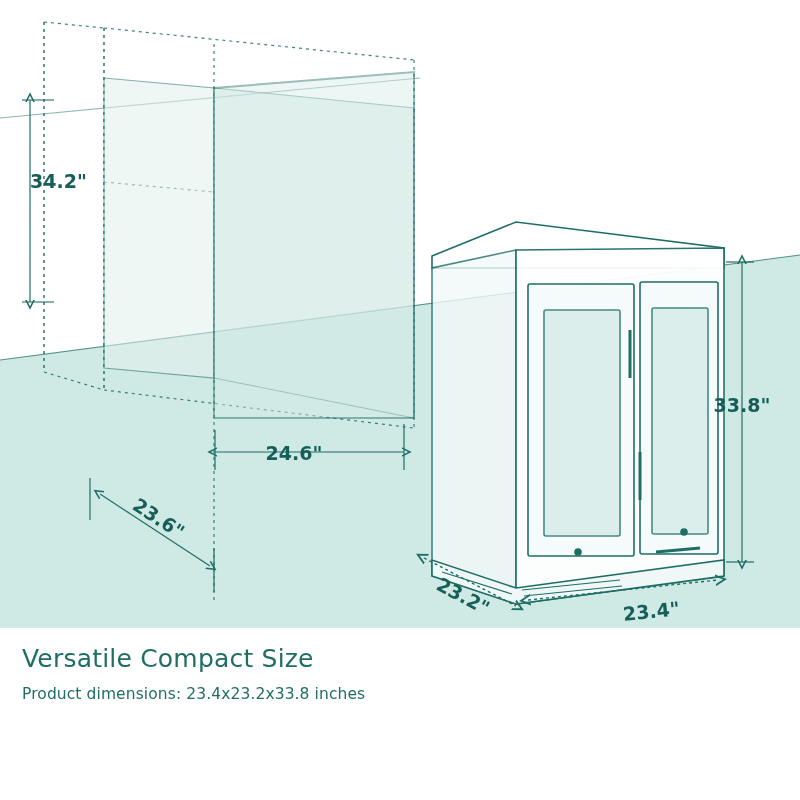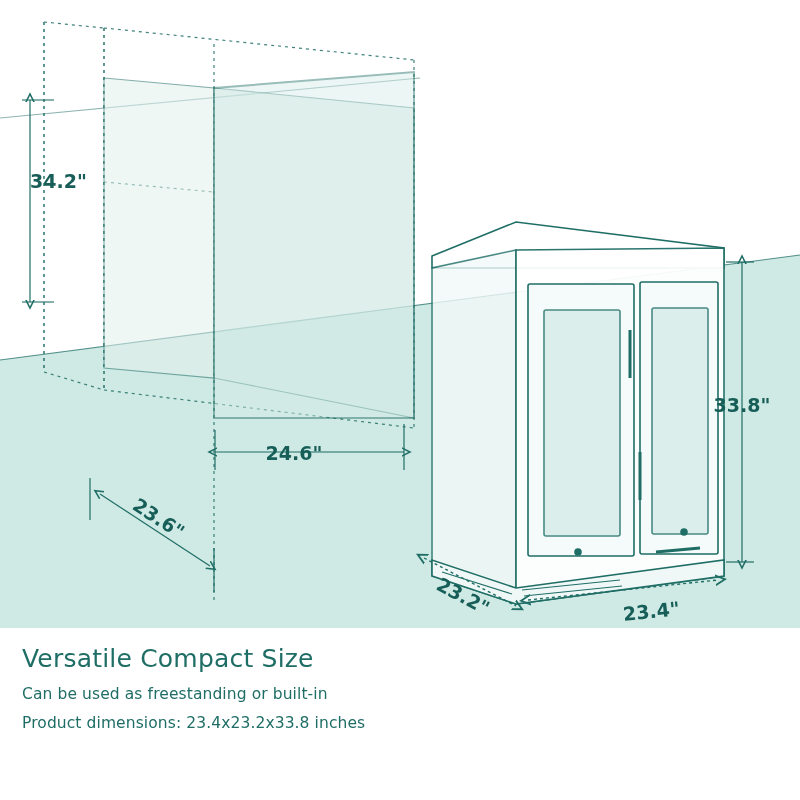--- a/index.html
+++ b/index.html
@@ -171,17 +171,16 @@
 
       <g stroke="#1f6e66" fill="none" stroke-width="1.4">
         <path d="M424,558 L516,606" stroke-dasharray="3,3" marker-start="url(#arrowStart)" marker-end="url(#arrowEnd)"></path>
       </g>
       <text class="dim-label" x="460" y="602" font-size="19" text-anchor="middle" transform="rotate(28 460 602)">23.2"</text>
     </svg>
   </div>
 
   <div id="caption-panel">
     <h1 id="caption-title">Versatile Compact Size</h1>
-    <p class="caption-line">Can be used as freestanding or built-in</p>
     <p class="caption-line">Product dimensions: 23.4x23.2x33.8 inches</p>
   </div>
 
 </div>
 
 </body></html>

